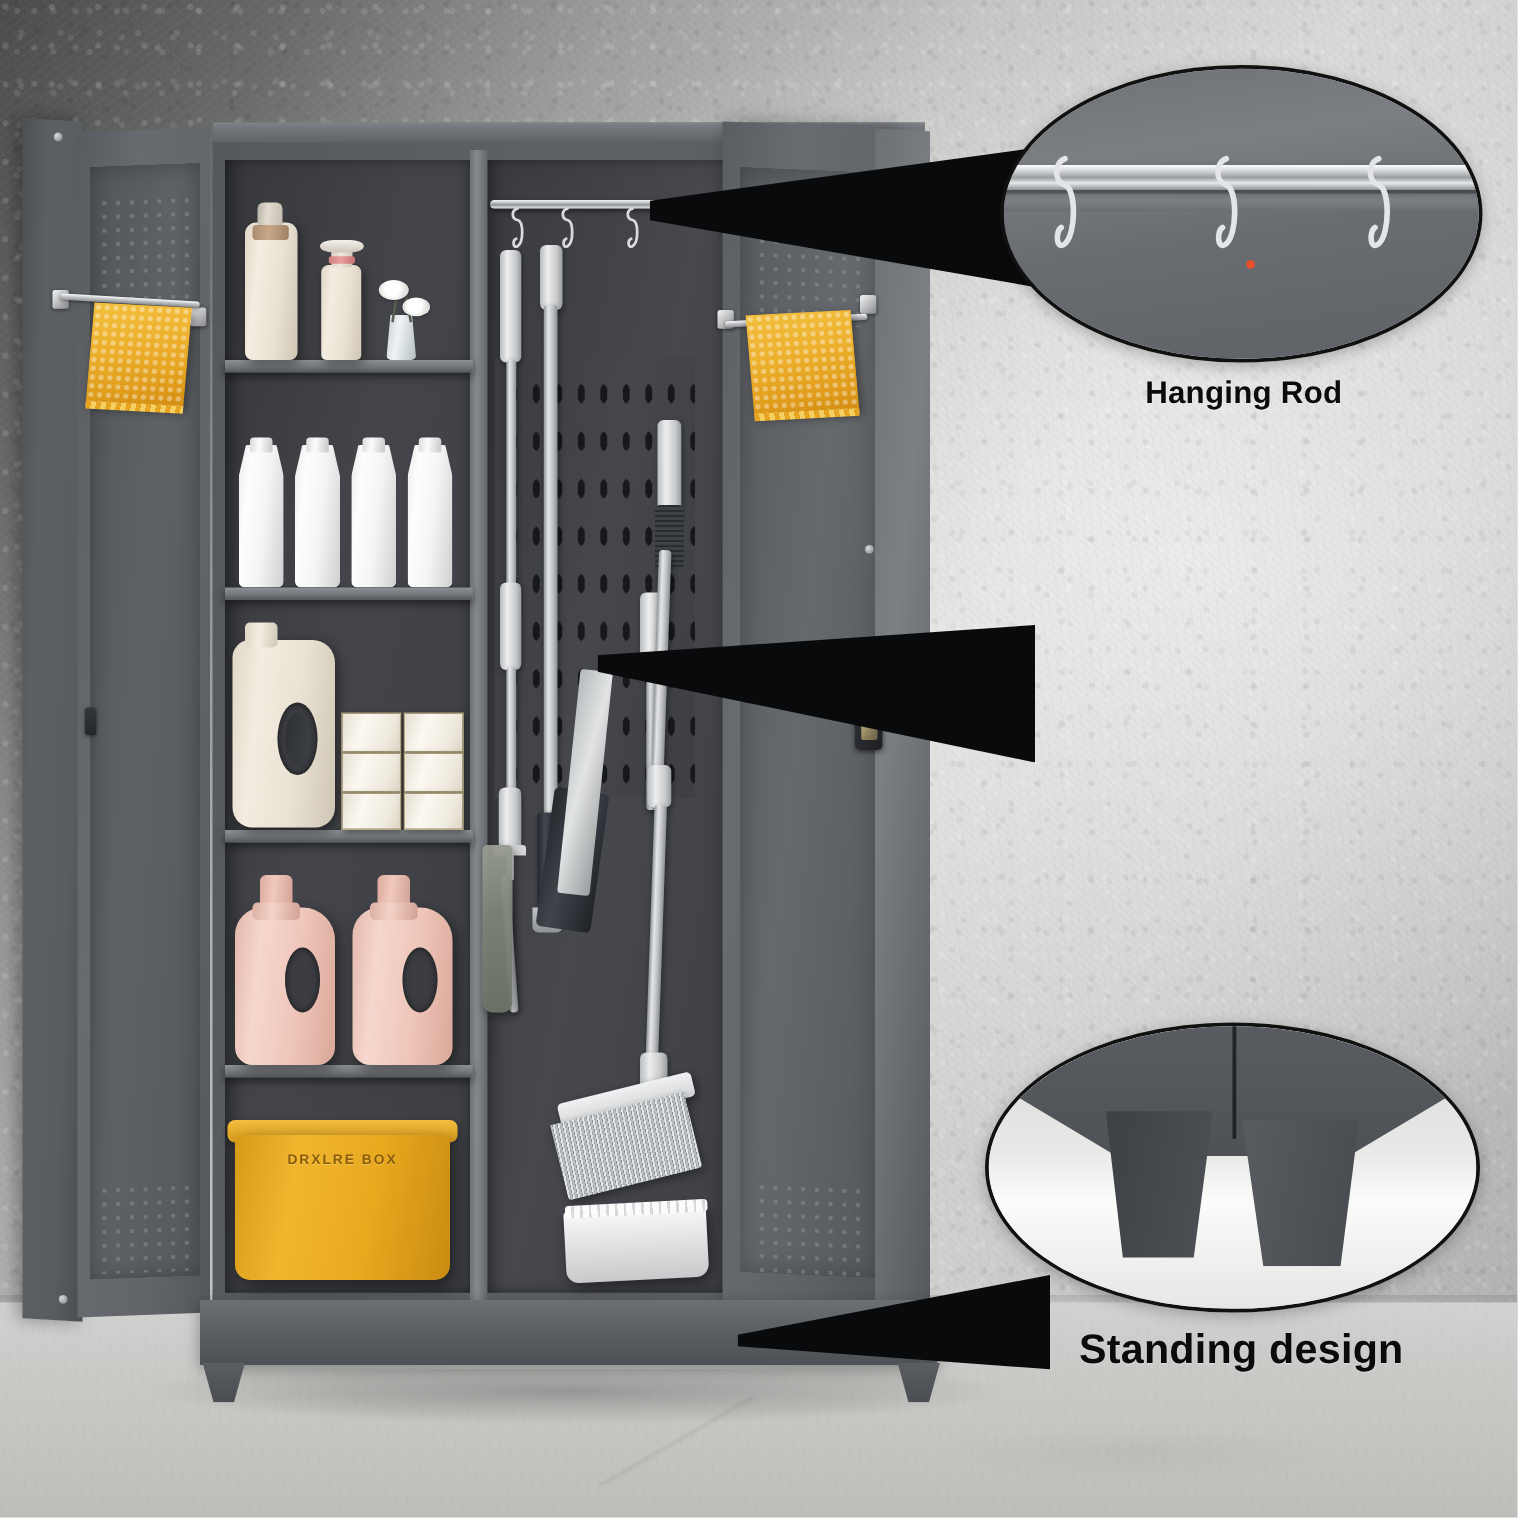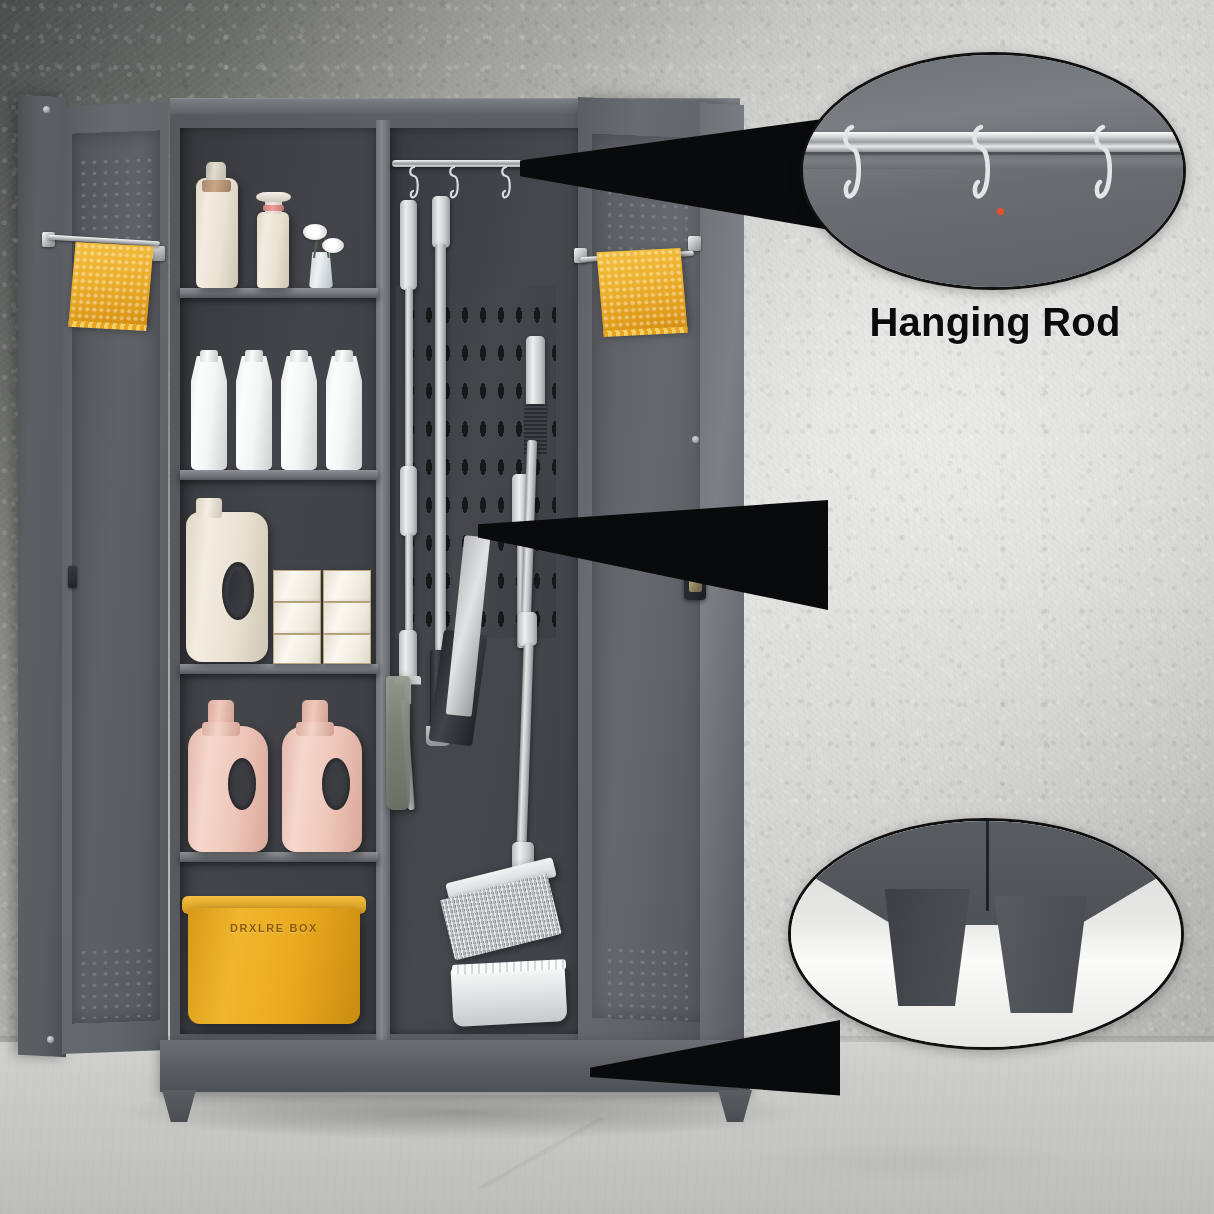--- a/index.html
+++ b/index.html
@@ -569,27 +569,28 @@
           <path d="M11 2 C2 5 2 20 11 23 C20 26 20 62 11 70 C4 76 3 60 8 57" fill="none" stroke="#e3e5e7" stroke-width="4.5" stroke-linecap="round"></path>
         </svg>
       </div>
       <div class="ov1-hook" style="left:76%;">
         <svg width="22" height="82" viewBox="0 0 22 82" style="overflow:visible;">
           <path d="M11 2 C2 5 2 20 11 23 C20 26 20 62 11 70 C4 76 3 60 8 57" fill="none" stroke="#e3e5e7" stroke-width="4.5" stroke-linecap="round"></path>
         </svg>
       </div>
       <div class="ov1-dot" style="left:51%; top:66%;"></div>
     </div>
-    <div class="callout-label" style="top:248px; font-size:40px;">Hanging Rod</div>
+    <div class="callout-label" style="top:248px; font-size:25px;">Hanging Rod</div>
   </div>
 
 
   <div class="callout" style="left:788px; top:818px; width:410px; height:300px;">
     <div class="oval" style="left:0; top:0; width:396px; height:232px;">
       <div class="ov3-bg"></div>
       <div class="ov3-top"></div>
       <div class="ov3-legL"></div>
       <div class="ov3-legR"></div>
       <div class="ov3-seam"></div>
     </div>
+    <div class="callout-label" style="top:242px; font-size:33px;">Standing design</div>
   </div>
 
 </div>
 
 </body></html>

